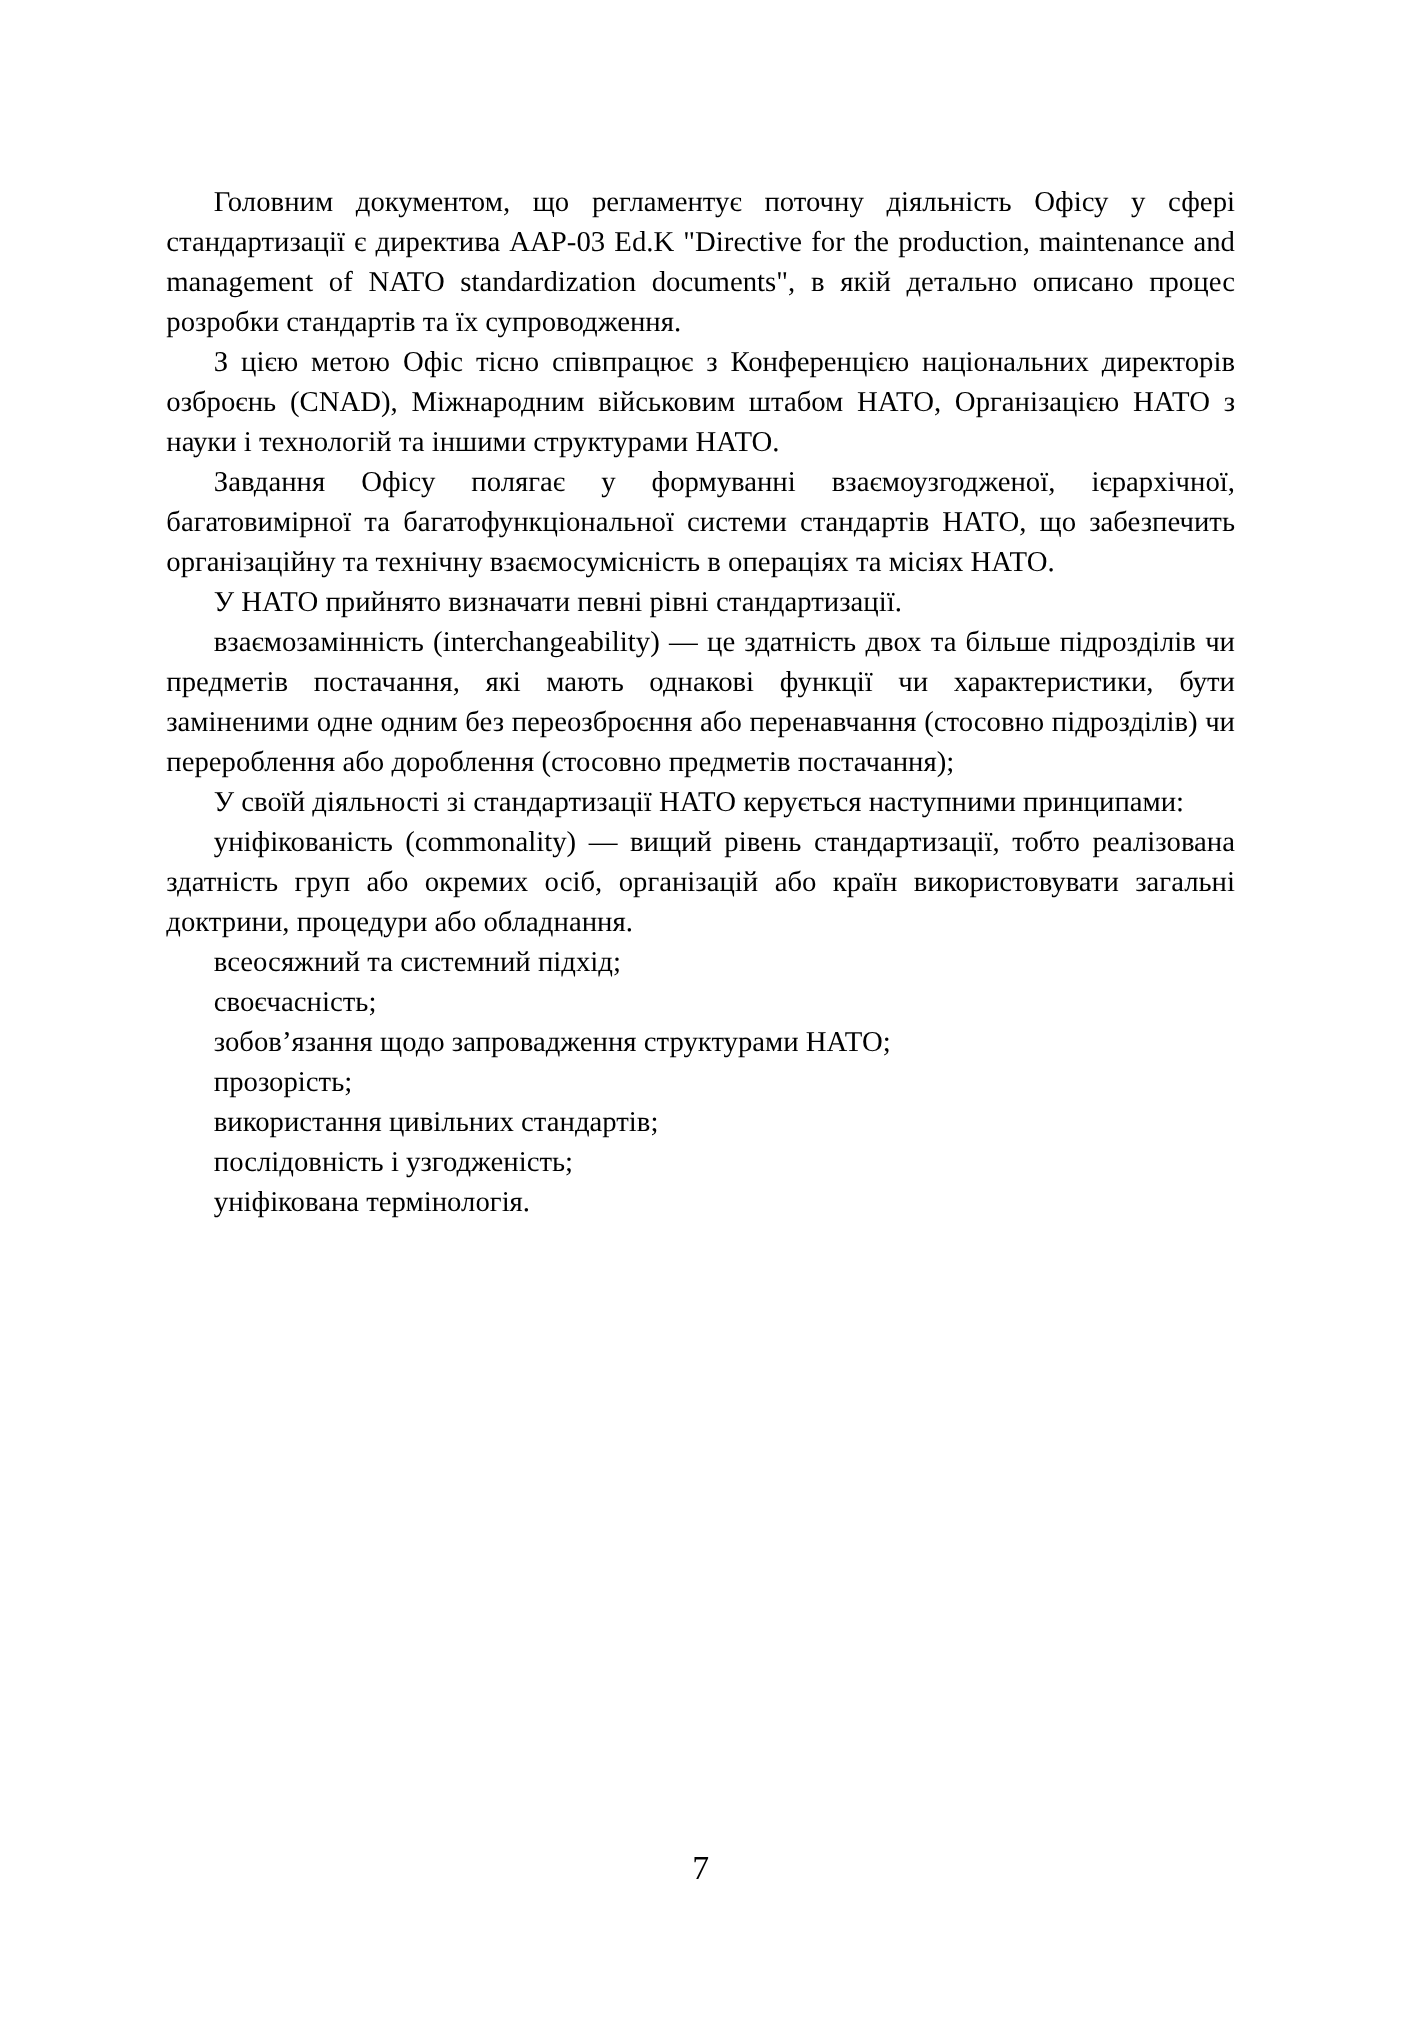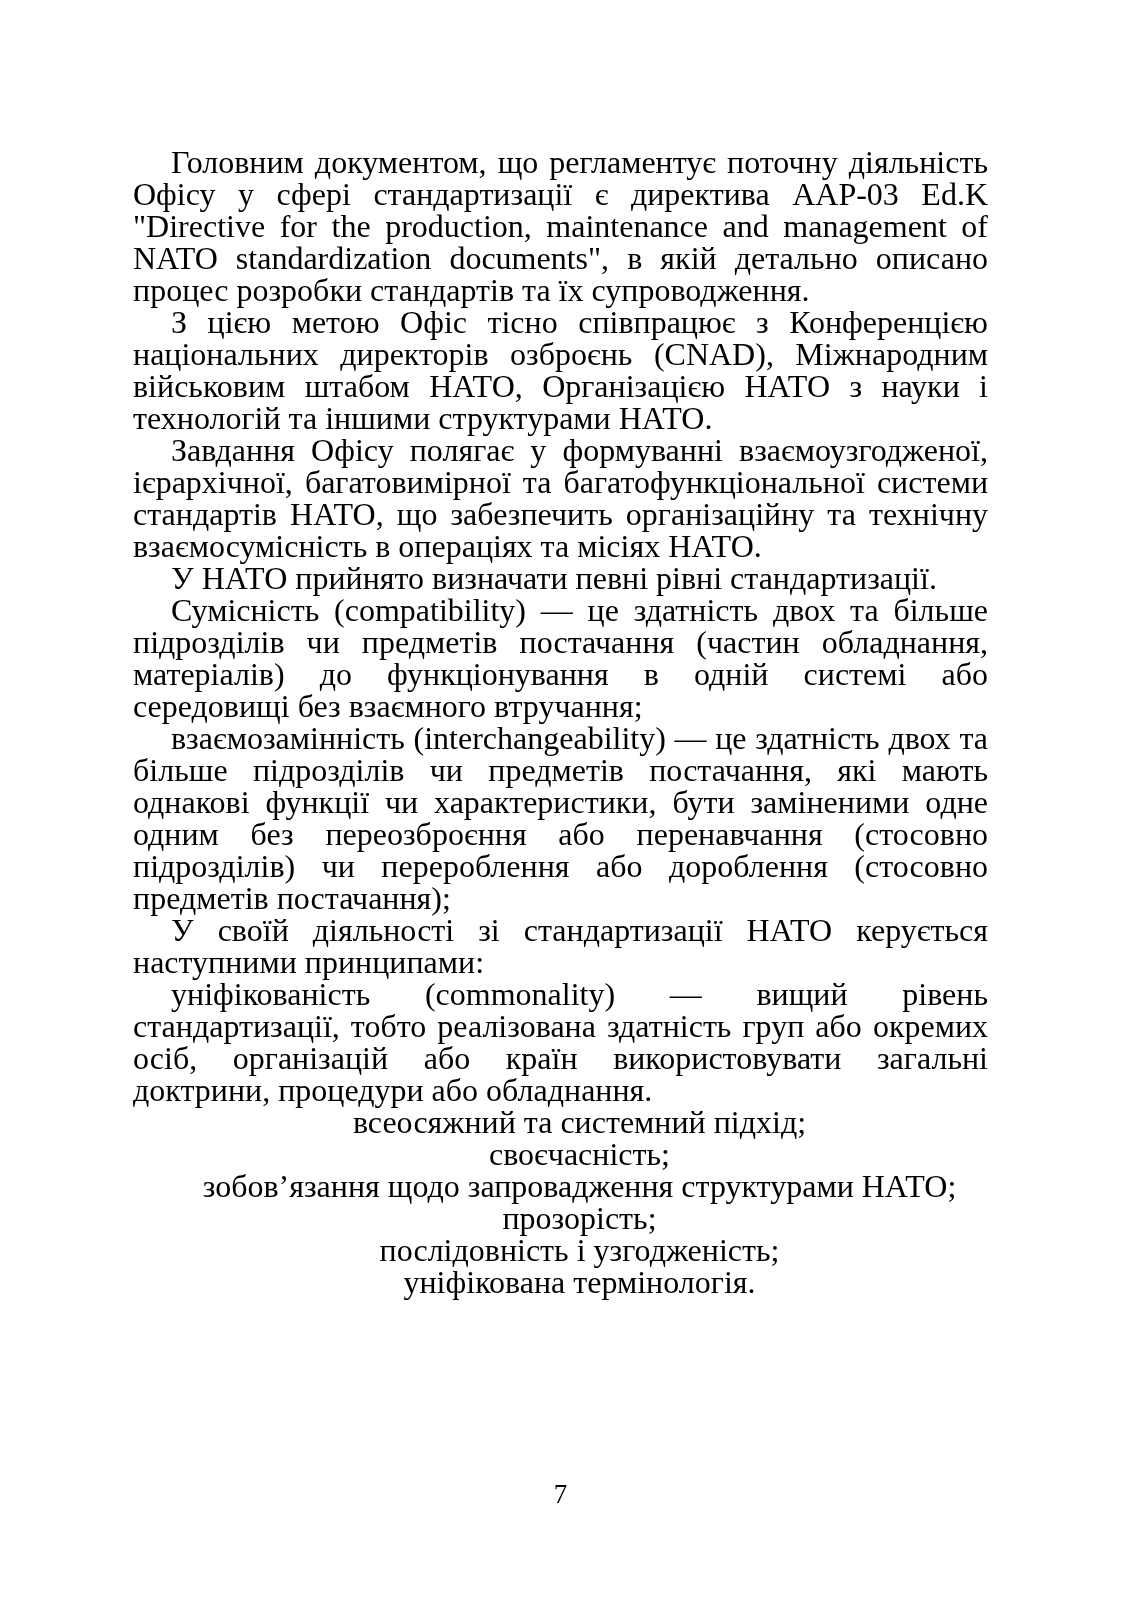--- a/index.html
+++ b/index.html
@@ -14,32 +14,32 @@
     background: #ffffff;
     color: #000000;
     font-family: "Liberation Serif", serif;
     overflow: hidden;
   }
   .text-block {
     position: absolute;
     left: 133px;
     top: 146px;
     width: 855px;
-    font-size: 32px;
+    font-size: 23px;
     line-height: 32px;
     text-align: justify;
   }
   .para {
     margin: 0;
     padding: 0;
     text-indent: 38px;
     text-align: justify;
   }
   .para.list {
-    text-align: center;
+    text-align: left;
   }
   .para b {
     font-weight: normal;
   }
   .page-number {
     position: absolute;
     left: 133px;
     top: 1478px;
     width: 855px;
     text-align: center;
@@ -49,25 +49,25 @@
 </style>
 </head>
 <body>
 
 <div class="page">
   <div class="text-block" id="text-block">
       <p class="para"><span>Головним документом, що регламентує поточну діяльність Офісу у сфері стандартизації є директива AAP-03 Ed.K "Directive for the production, maintenance and management of NATO standardization documents", в якій детально описано процес розробки стандартів та їх супроводження.</span></p>
       <p class="para"><span>З цією метою Офіс тісно співпрацює з Конференцією національних директорів озброєнь (CNAD), Міжнародним військовим штабом НАТО, Організацією НАТО з науки і технологій та іншими структурами НАТО.</span></p>
       <p class="para"><span>Завдання Офісу полягає у формуванні взаємоузгодженої, ієрархічної, багатовимірної та багатофункціональної системи стандартів НАТО, що забезпечить організаційну та технічну взаємосумісність в операціях та місіях НАТО.</span></p>
       <p class="para"><span>У НАТО прийнято визначати </span><b>певні рівні стандартизації</b><span>.</span></p>
-      <p class="para"><b>Сумісність (compatibility)</b><span> — це здатність двох та більше підрозділів чи предметів постачання (частин обладнання, матеріалів) до функціонування в одній системі або середовищі без взаємного втручання;</span></p>
       <p class="para"><b>взаємозамінність (interchangeability)</b><span> — це здатність двох та більше підрозділів чи предметів постачання, які мають однакові функції чи характеристики, бути заміненими одне одним без переозброєння або перенавчання (стосовно підрозділів) чи перероблення або дороблення (стосовно предметів постачання);</span></p>
       <p class="para"><b>У своїй діяльності зі стандартизації НАТО керується наступними принципами:</b></p>
       <p class="para"><b>уніфікованість (commonality)</b><span> — вищий рівень стандартизації, тобто реалізована здатність груп або окремих осіб, організацій або країн використовувати загальні доктрини, процедури або обладнання.</span></p>
       <p class="para list"><span>всеосяжний та системний підхід;</span></p>
       <p class="para list"><span>своєчасність;</span></p>
       <p class="para list"><span>зобов’язання щодо запровадження структурами НАТО;</span></p>
       <p class="para list"><span>прозорість;</span></p>
+      <p class="para list"><span>використання цивільних стандартів;</span></p>
       <p class="para list"><span>послідовність і узгодженість;</span></p>
       <p class="para list"><span>уніфікована термінологія.</span></p>
     </div>
   <div class="page-number">7</div>
 </div>
 
 </body></html>

